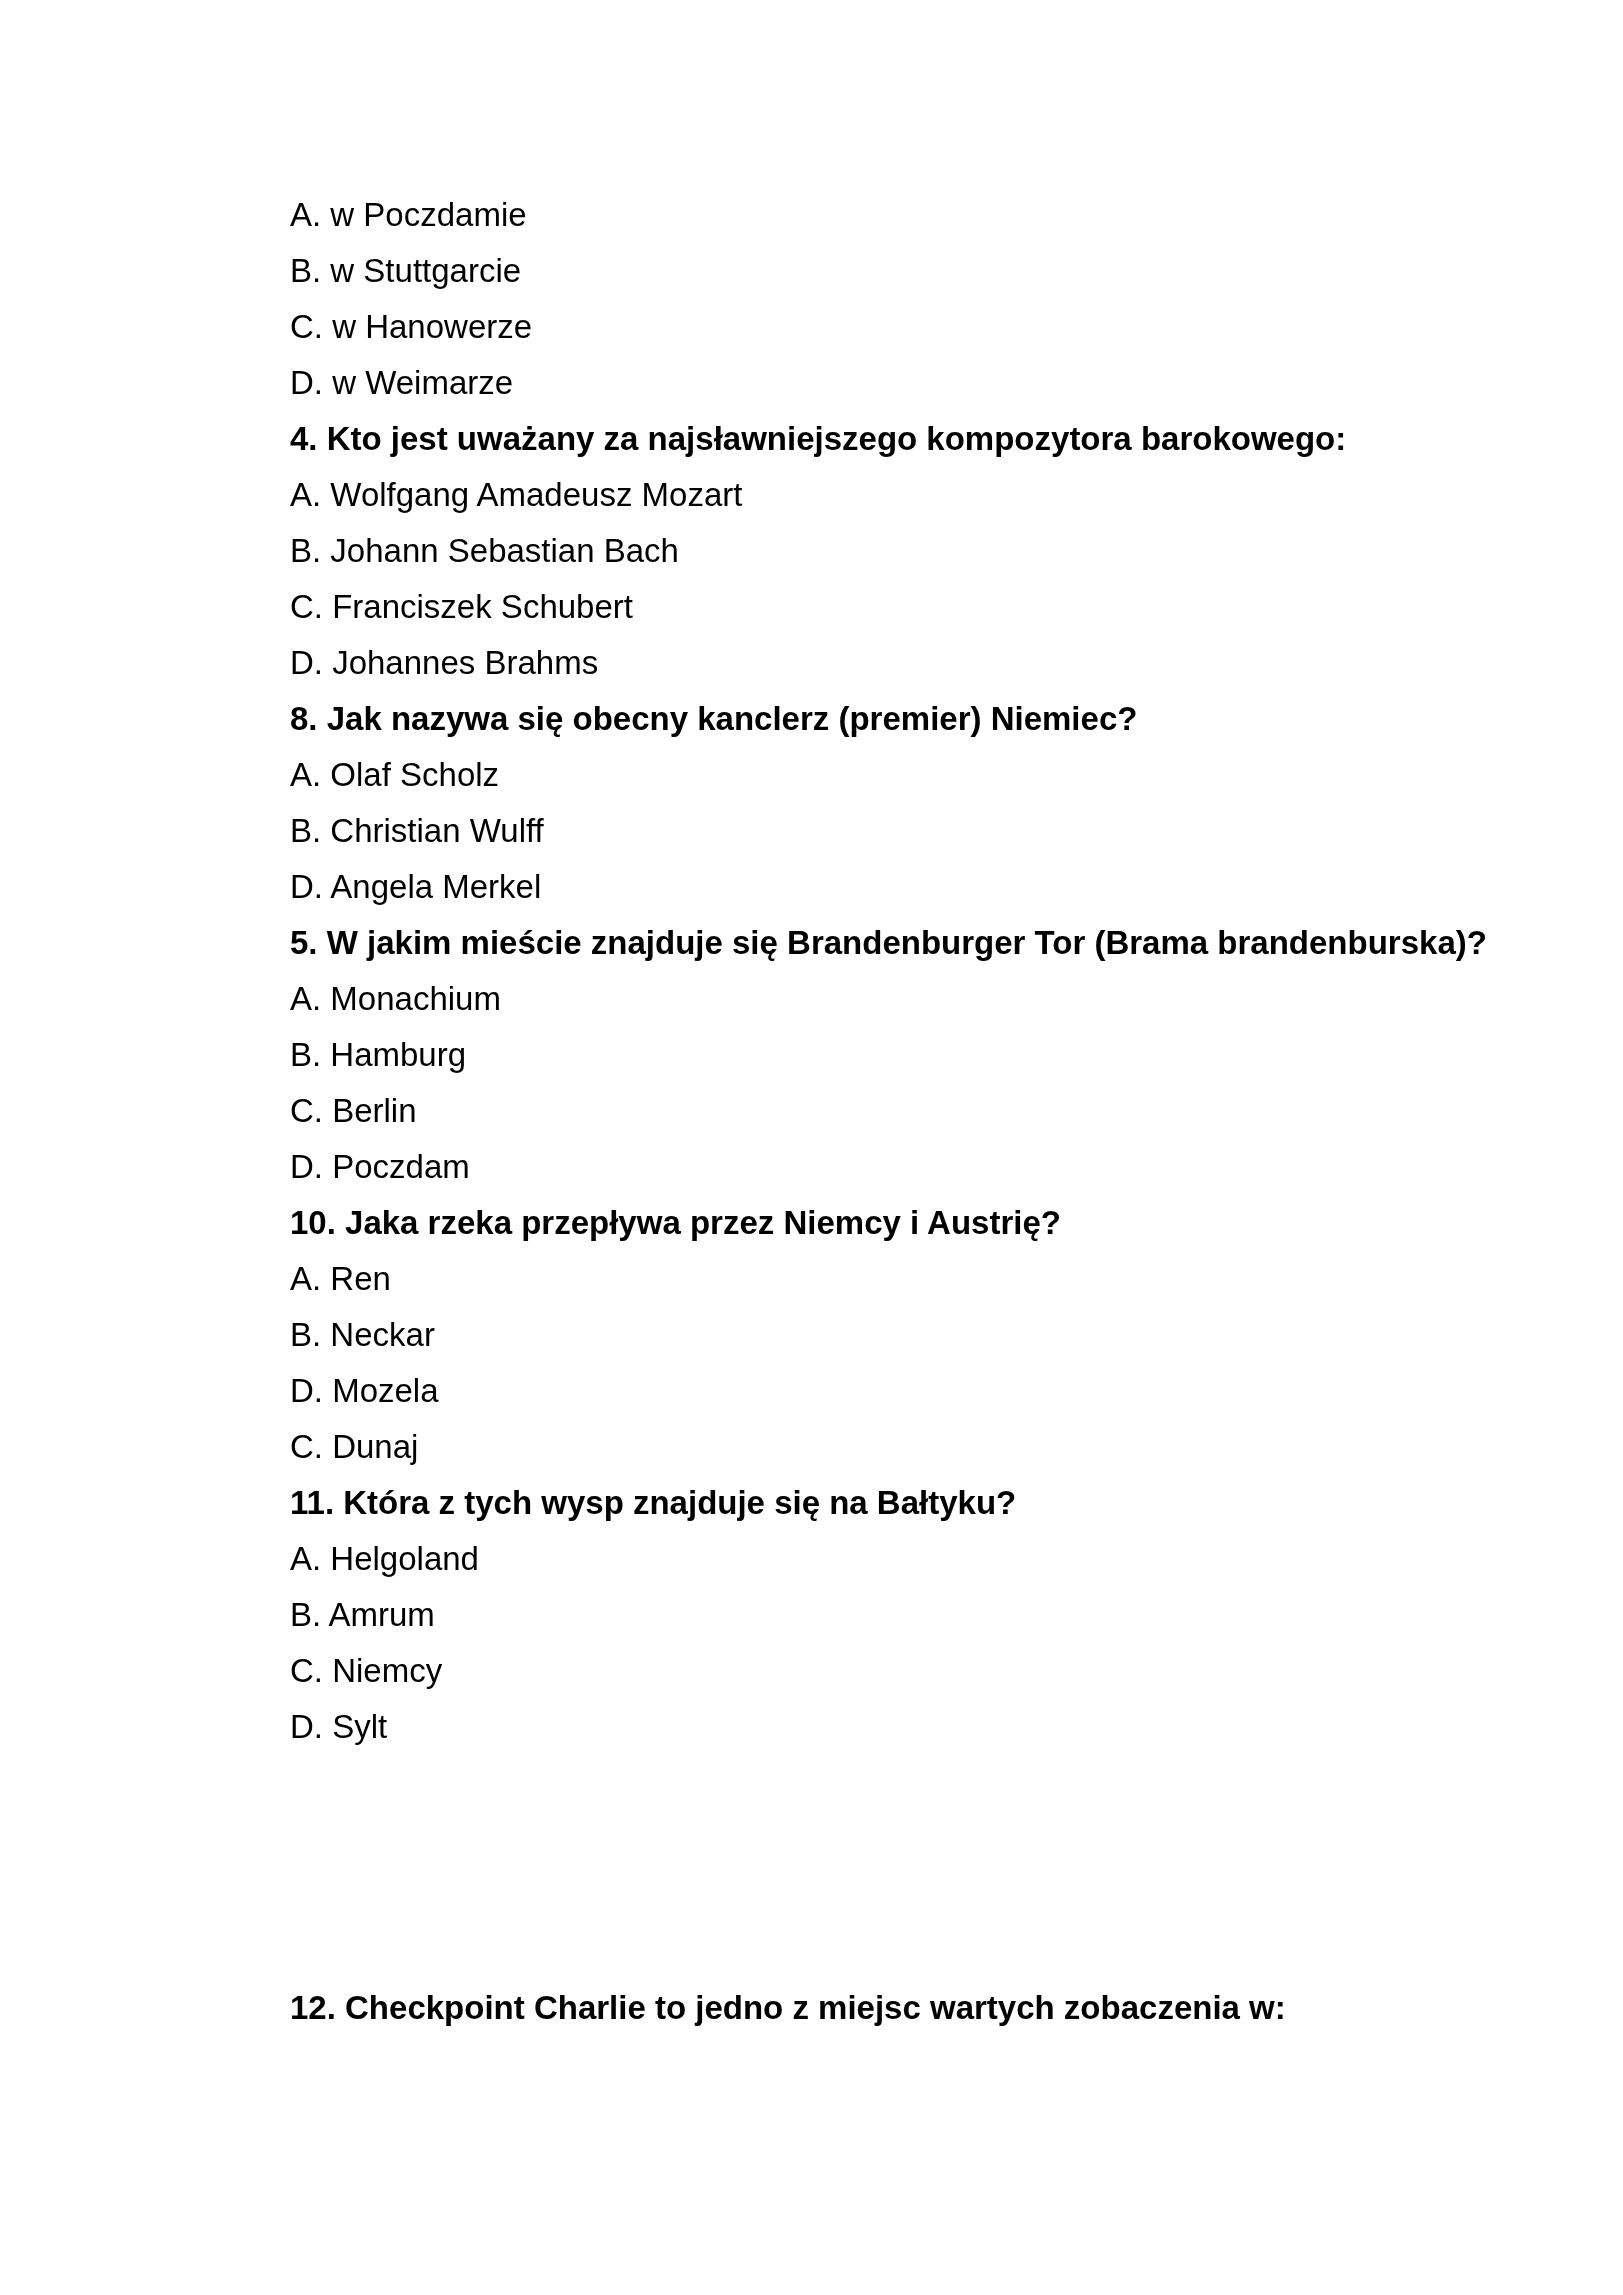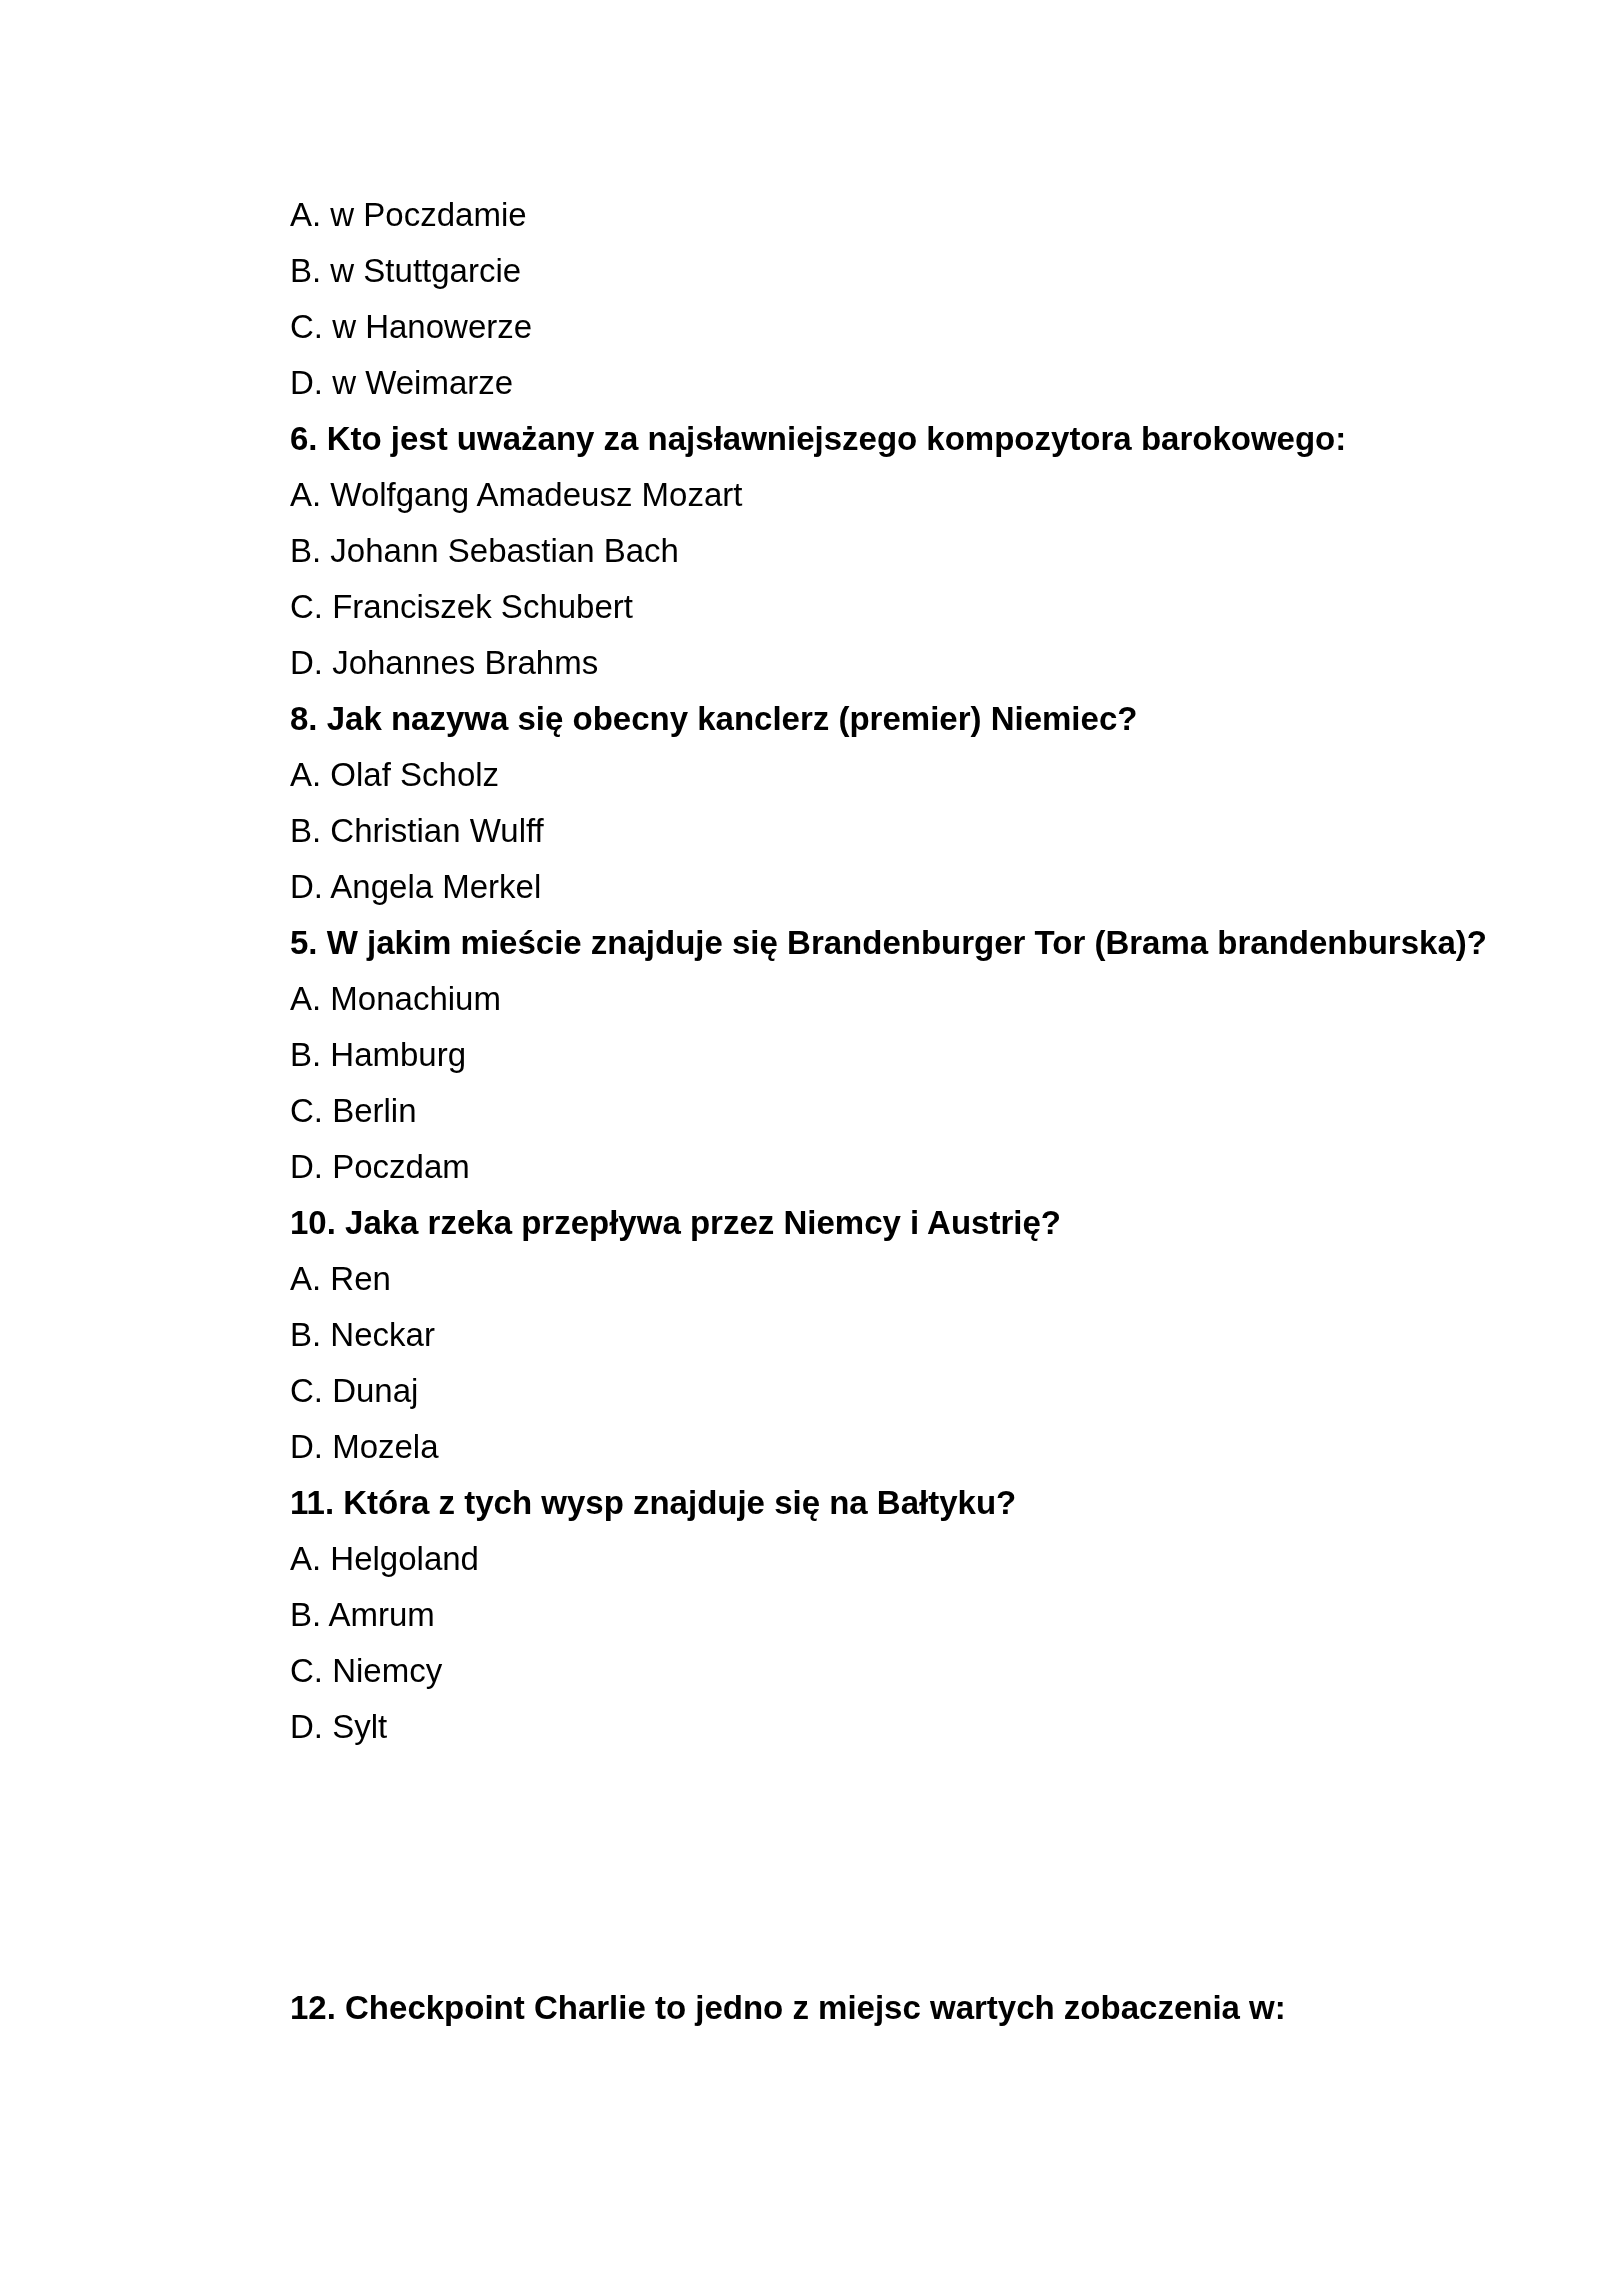--- a/index.html
+++ b/index.html
@@ -42,42 +42,42 @@
 <body>
 
 <div class="page">
   <div class="content">
 
     <div class="line">A. w Poczdamie</div>
     <div class="line">B. w Stuttgarcie</div>
     <div class="line">C. w Hanowerze</div>
     <div class="line">D. w Weimarze</div>
 
-    <div class="line heading">6. Kto jest uważany za najsławniejszego kompozytora barokowego:</div>
+    <div class="line heading">4. Kto jest uważany za najsławniejszego kompozytora barokowego:</div>
     <div class="line">A. Wolfgang Amadeusz Mozart</div>
     <div class="line">B. Johann Sebastian Bach</div>
     <div class="line">C. Franciszek Schubert</div>
     <div class="line">D. Johannes Brahms</div>
 
     <div class="line heading">8. Jak nazywa się obecny kanclerz (premier) Niemiec?</div>
     <div class="line">A. Olaf Scholz</div>
     <div class="line">B. Christian Wulff</div>
     <div class="line">D. Angela Merkel</div>
 
     <div class="line heading">5. W jakim mieście znajduje się Brandenburger Tor (Brama brandenburska)?</div>
     <div class="line">A. Monachium</div>
     <div class="line">B. Hamburg</div>
     <div class="line">C. Berlin</div>
     <div class="line">D. Poczdam</div>
 
     <div class="line heading">10. Jaka rzeka przepływa przez Niemcy i Austrię?</div>
     <div class="line">A. Ren</div>
     <div class="line">B. Neckar</div>
+    <div class="line">D. Mozela</div>
     <div class="line">C. Dunaj</div>
-    <div class="line">D. Mozela</div>
 
     <div class="line heading">11. Która z tych wysp znajduje się na Bałtyku?</div>
     <div class="line">A. Helgoland</div>
     <div class="line">B. Amrum</div>
     <div class="line">C. Niemcy</div>
     <div class="line">D. Sylt</div>
 
     <div class="gap"></div>
 
     <div class="line heading">12. Checkpoint Charlie to jedno z miejsc wartych zobaczenia w:</div>

